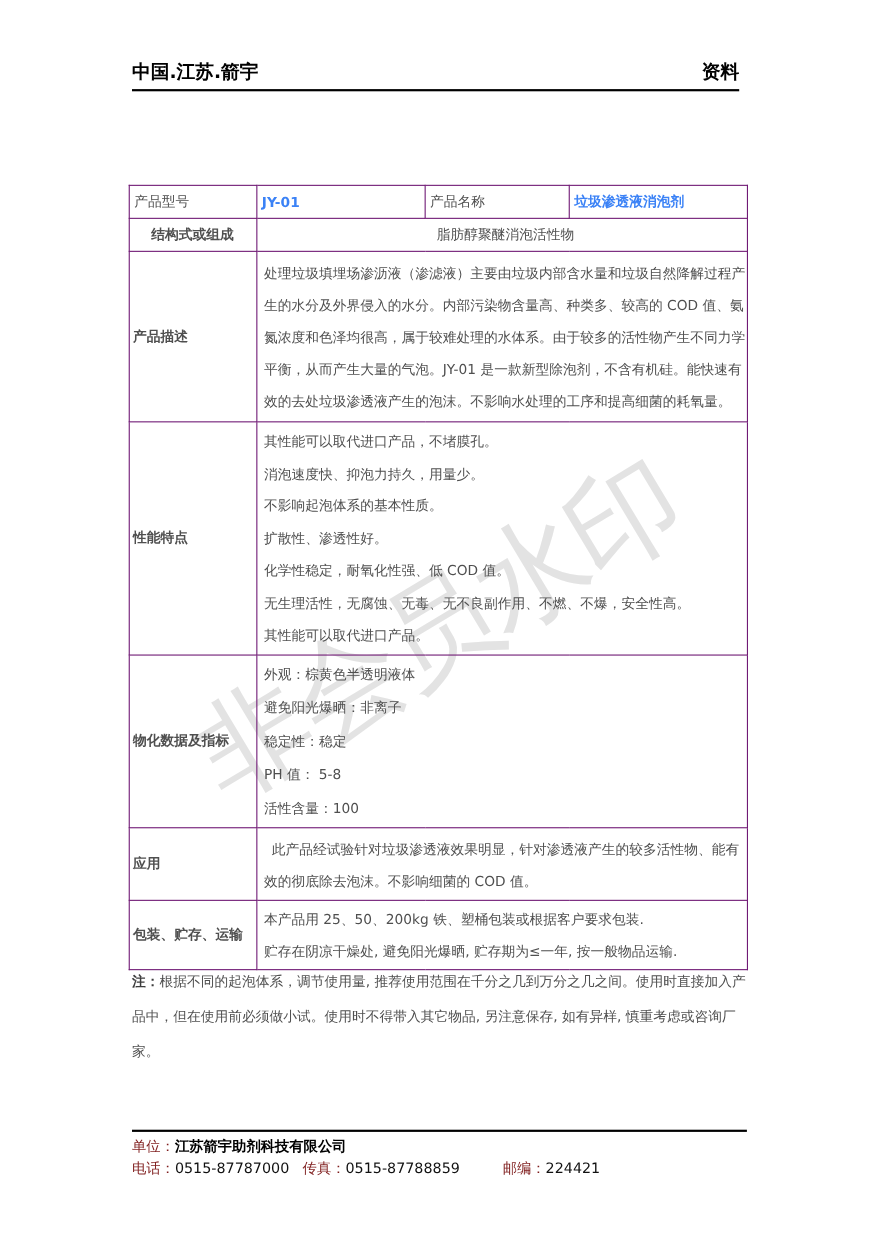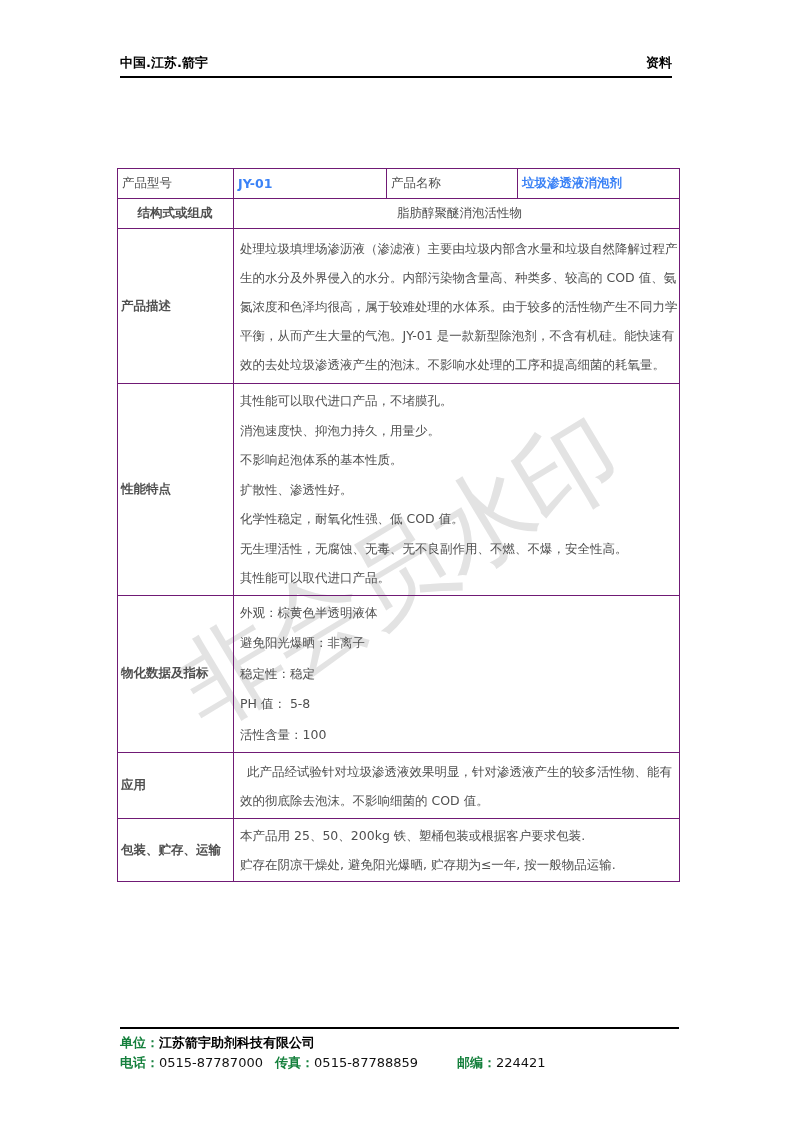--- a/index.html
+++ b/index.html
@@ -34,21 +34,21 @@
   
   .doc-header {
     position: absolute;
     left: 120px;
     top: 54px;
     width: 552px;
     display: flex;
     justify-content: space-between;
     align-items: flex-end;
     font-weight: bold;
-    font-size: 13px;
+    font-size: 17px;
     color: #000;
     border-bottom: 2px solid #000;
     padding-bottom: 4px;
     z-index: 2;
   }
 
   
   .product-table {
     position: absolute;
     left: 117px;
@@ -108,21 +108,21 @@
     left: 120px;
     top: 1027px;
     width: 559px;
     border-top: 2px solid #000;
     padding-top: 4px;
     font-size: 13px;
     color: #111;
     z-index: 2;
   }
   .f-row { position: relative; line-height: 19.5px; white-space: nowrap; }
-  .f-label { font-weight: bold; color: #15803d; }
+  .f-label { font-weight: normal; color: #7f1d1d; }
   .f-company { font-weight: bold; color: #000; }
   .f-right { position: absolute; left: 337px; top: 0; }
   .f-gapped { margin-left: 9px; }
   .f-fax { margin-left: 8px; }
 </style>
 </head>
 <body>
 
 <div class="page">
 
@@ -194,20 +194,23 @@
       <tr class="row-pack">
         <td class="side">包装、贮存、运输</td>
         <td colspan="3" class="cell-body">
           <p>本产品用 25、50、200kg 铁、塑桶包装或根据客户要求包装.</p>
           <p>贮存在阴凉干燥处, 避免阳光爆晒, 贮存期为≤一年, 按一般物品运输.</p>
         </td>
       </tr>
     </tbody>
   </table>
 
+  <div class="note">
+    <span class="note-prefix">注：</span><span>根据不同的起泡体系，调节使用量, 推荐使用范围在千分之几到万分之几之间。使用时直接加入产品中，但在使用前必须做小试。使用时不得带入其它物品, 另注意保存, 如有异样, 慎重考虑或咨询厂家。</span>
+  </div>
 
   <div class="doc-footer">
     <div class="f-row">
       <span class="f-label">单位：</span><span class="f-company">江苏箭宇助剂科技有限公司</span>
     </div>
     <div class="f-row">
       <span class="f-label">电话：</span><span>0515-87787000</span>
       <span class="f-label f-fax">传真：</span><span>0515-87788859</span>
       <span class="f-right">
         <span class="f-label">邮编：</span><span>224421</span>

